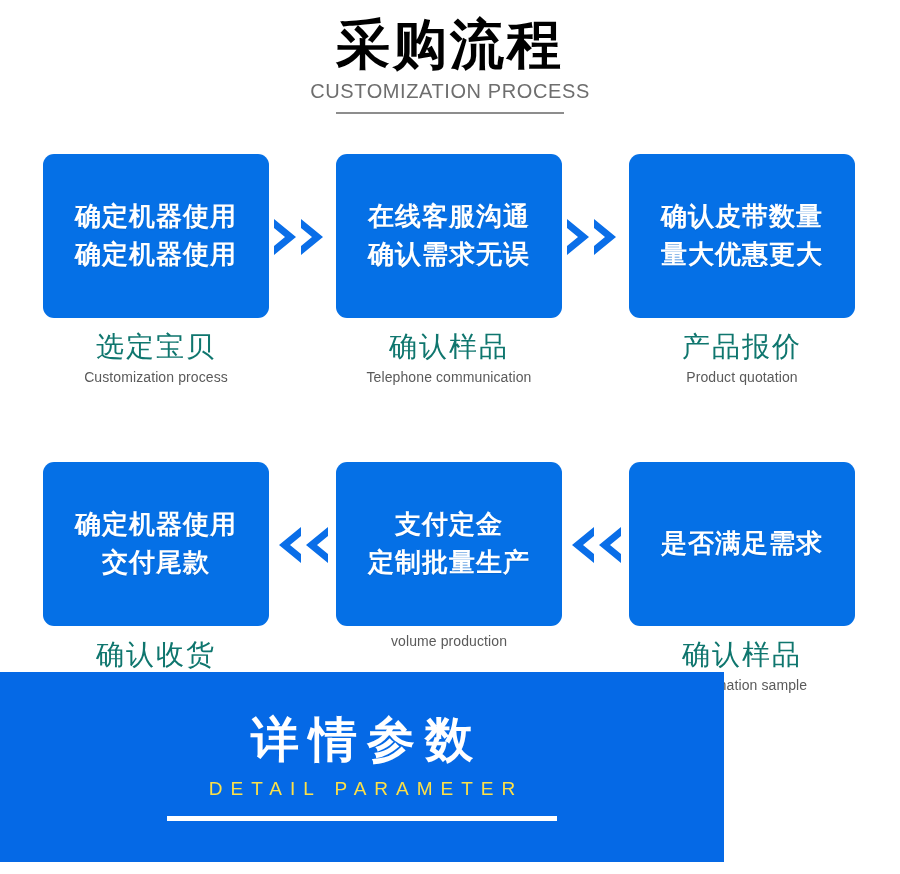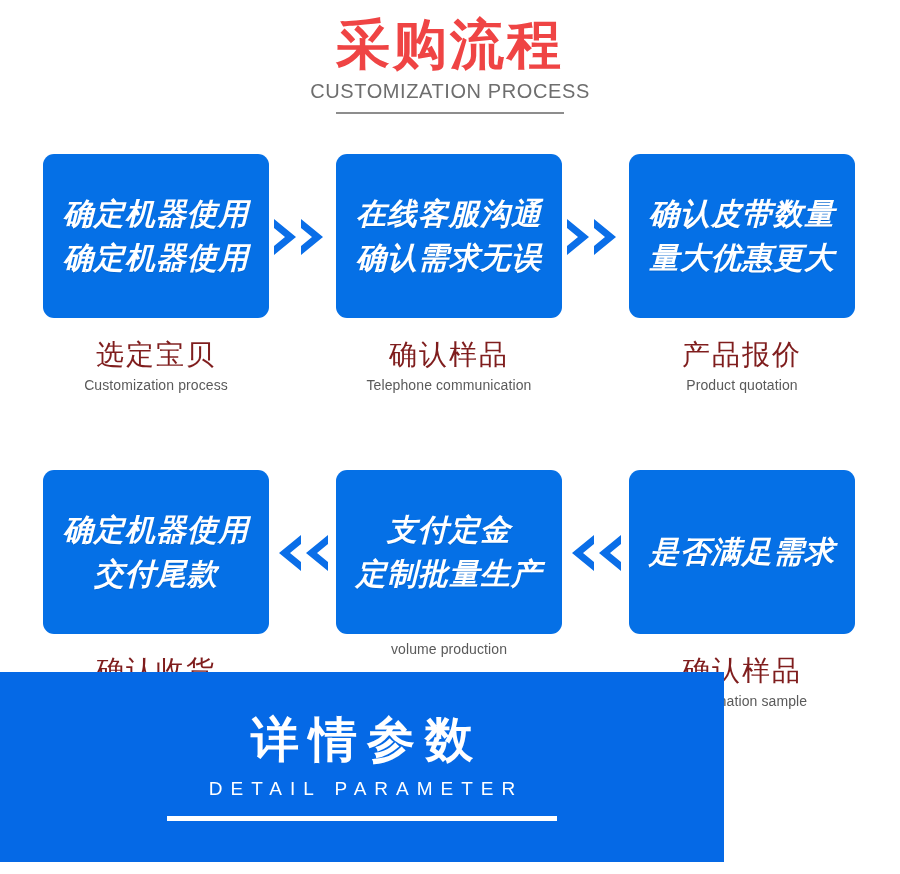--- a/index.html
+++ b/index.html
@@ -24,21 +24,21 @@
     position: absolute;
     top: 14px;
     left: 0;
     width: 900px;
     text-align: center;
   }
 
   .header-title {
     font-size: 54px;
     font-weight: bold;
-    color: #ef4444;
+    color: #000000;
     letter-spacing: 3px;
     line-height: 1.12;
     font-family: "Liberation Sans", "DejaVu Sans", sans-serif;
   }
 
   .header-subtitle {
     margin-top: 6px;
     font-size: 20px;
     color: #6e6e6e;
     letter-spacing: 0.6px;
@@ -80,34 +80,33 @@
     background: #0570e6;
     border-radius: 11px;
     display: flex;
     flex-direction: column;
     align-items: center;
     justify-content: center;
     color: #ffffff;
   }
 
   .step-box-line {
-    font-size: 30px;
+    font-size: 26px;
     font-weight: bold;
     line-height: 1.46;
     letter-spacing: 1px;
     white-space: nowrap;
     text-shadow: 0 1px 1px rgba(0,0,0,0.10);
-    font-style: italic;
   }
 
   .step-caption {
-    margin-top: 22px;
+    margin-top: 14px;
     text-align: center;
     font-size: 28px;
-    color: #7f1d1d;
+    color: #0f766e;
     letter-spacing: 2px;
     line-height: 1.08;
     font-weight: normal;
   }
 
   .step-caption-en {
     margin-top: 8px;
     text-align: center;
     font-size: 14px;
     color: #5a5a5a;
@@ -150,21 +149,21 @@
     font-weight: bold;
     color: #ffffff;
     letter-spacing: 10px;
     text-indent: 10px;
     line-height: 1.12;
   }
 
   .banner-subtitle {
     margin-top: 12px;
     font-size: 19px;
-    color: #ffffff;
+    color: #fde047;
     letter-spacing: 8px;
     text-indent: 8px;
     font-weight: normal;
   }
 
   .banner-rule {
     margin-top: 16px;
     width: 390px;
     height: 5px;
     background: #ffffff;

